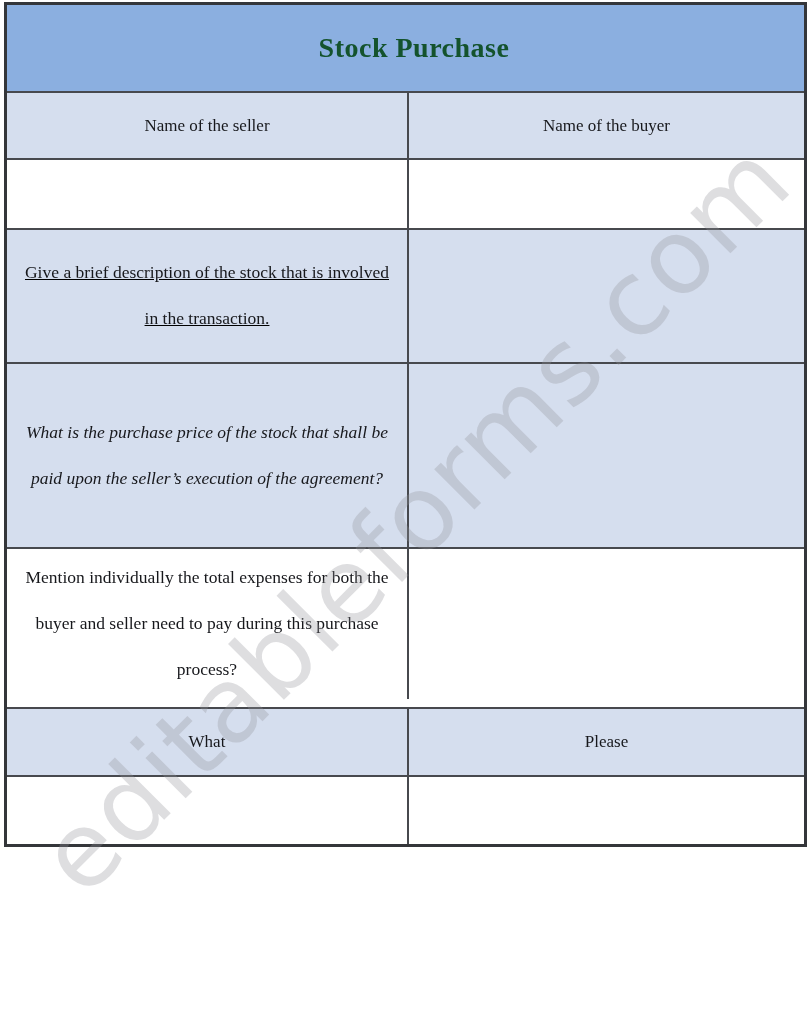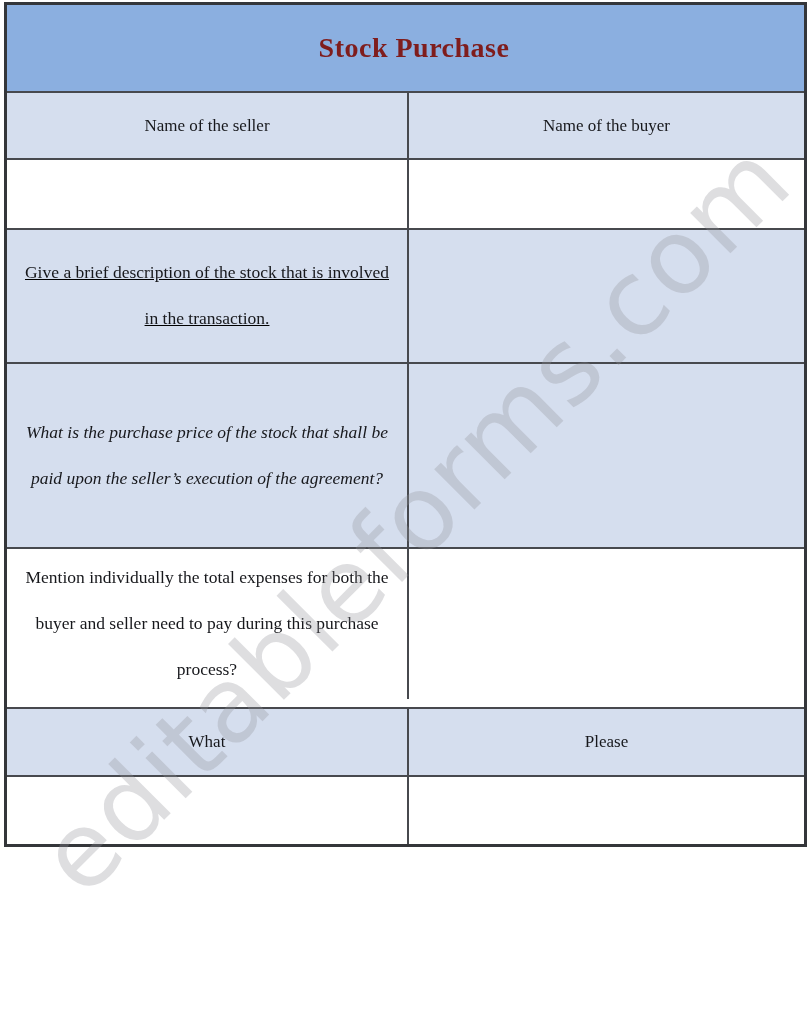--- a/index.html
+++ b/index.html
@@ -41,21 +41,21 @@
     text-align: center;
   }
   .cell-right { flex: 1; }
   .cell-full { flex: 1; }
   .bg-blue  { background: #d5deee; }
   .bg-white { background: #ffffff; }
   .row-header { height: 88px; background: #8bafe0; }
   .row-header .cell-full {
     font-size: 28px;
     font-weight: bold;
-    color: #7f1d1d;
+    color: #14532d;
     letter-spacing: 0.5px;
     margin-left: 17px;
   }
   .r-labels   { height: 67px; }
   .r-input-1  { height: 70px; }
   .r-q1       { height: 134px; text-decoration: underline; }
   .r-q2       { height: 155px; }
   .r-q3       { height: 185px; font-style: italic; }
   .r-q4       { height: 160px; flex-direction: column; }
   .r-labels2  { height: 68px; }

